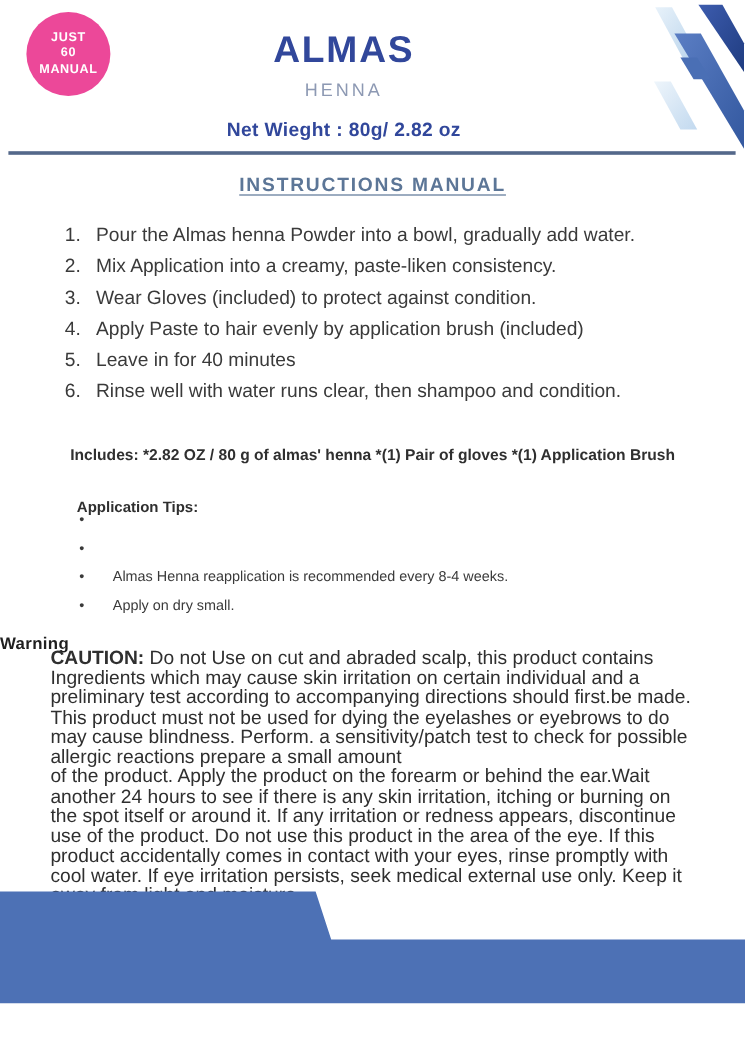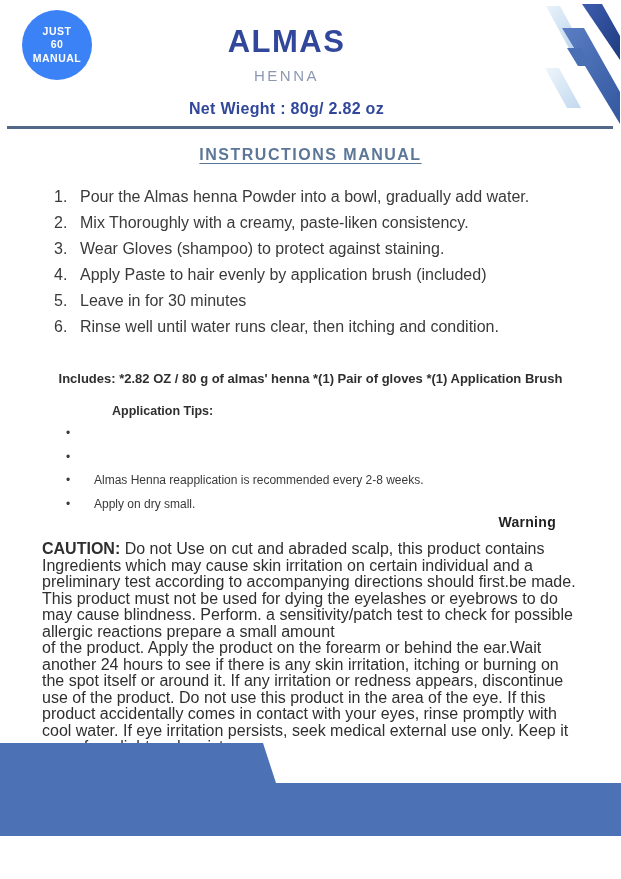--- a/index.html
+++ b/index.html
@@ -9,21 +9,21 @@
     margin:0 auto;
     background:#ffffff;
     overflow:hidden;
     font-family:"Liberation Sans", sans-serif;
     color:#383838;
   }
   
   .badge{
     position:absolute;top:10px;left:22px;
     width:70px;height:70px;border-radius:50%;
-    background:#3b82f6;
+    background:#ec4899;
     display:flex;flex-direction:column;align-items:center;justify-content:center;
     color:#ffffff;font-weight:bold;font-size:10.5px;line-height:1.25;
     letter-spacing:.5px;text-align:center;
   }
   .header{
     position:absolute;top:24px;left:0;width:621px;
     text-align:center;transform:translateX(-24px);
   }
   .brand{
     font-size:31px;font-weight:bold;color:#31479b;letter-spacing:1.5px;
@@ -54,33 +54,33 @@
   .steps li{display:flex;margin-bottom:8.5px;}
   .steps .num{width:24px;flex:0 0 24px;text-align:left;padding-left:2px;}
   .steps .txt{flex:1;padding-left:2px;}
   
   .includes{
     position:absolute;top:371px;left:0;width:621px;text-align:center;
     font-size:13px;font-weight:bold;color:#2f2f2f;
   }
   
   .tips-heading{
-    position:absolute;top:404px;left:64px;
-    font-size:12.5px;font-weight:bold;color:#2f2f2f;margin-left:48px;
+    position:absolute;top:416px;left:64px;
+    font-size:12.5px;font-weight:bold;color:#2f2f2f;
   }
   .tips{
     position:absolute;top:426px;left:66px;right:40px;
     list-style:none;margin:0;padding:0;
     font-size:12px;color:#3a3a3a;
   }
   .tips li{display:flex;margin-bottom:9.5px;}
   .tips .dot{width:28px;flex:0 0 28px;font-size:12px;}
   
   .warning-heading{
-    position:absolute;top:514px;left:0;width:556px;text-align:right;
+    position:absolute;top:528px;left:0;width:556px;text-align:left;
     font-size:14px;font-weight:bold;color:#1f1f1f;letter-spacing:.3px;
   }
   .caution{
     position:absolute;top:541px;left:42px;right:42px;
     font-size:16px;line-height:16.5px;color:#2f2f2f;
     text-align:left;white-space:pre-line;
   }
   .caution .label{font-weight:bold;}
   
   .bottom-band{position:absolute;top:700px;left:0;width:621px;height:140px;}
@@ -132,53 +132,53 @@
 
   <div class="manual-title">INSTRUCTIONS MANUAL</div>
 
   <ol class="steps">
     <li>
       <span class="num">1.</span>
       <span class="txt">Pour the Almas henna Powder into a bowl, gradually add water.</span>
     </li>
     <li>
       <span class="num">2.</span>
-      <span class="txt">Mix Thoroughly with a creamy, paste-liken consistency.</span>
+      <span class="txt">Mix Application into a creamy, paste-liken consistency.</span>
     </li>
     <li>
       <span class="num">3.</span>
-      <span class="txt">Wear Gloves (shampoo) to protect against staining.</span>
+      <span class="txt">Wear Gloves (included) to protect against condition.</span>
     </li>
     <li>
       <span class="num">4.</span>
       <span class="txt">Apply Paste to hair evenly by application brush (included)</span>
     </li>
     <li>
       <span class="num">5.</span>
-      <span class="txt">Leave in for 30 minutes</span>
+      <span class="txt">Leave in for 40 minutes</span>
     </li>
     <li>
       <span class="num">6.</span>
-      <span class="txt">Rinse well until water runs clear, then itching and condition.</span>
+      <span class="txt">Rinse well with water runs clear, then shampoo and condition.</span>
     </li>
   </ol>
 
   <div class="includes">Includes: *2.82 OZ / 80 g of almas' henna  *(1) Pair of gloves  *(1) Application Brush</div>
 
   <div class="tips-heading">Application Tips:</div>
   <ul class="tips">
     <li>
       <span class="dot">•</span>
     </li>
     <li>
       <span class="dot">•</span>
     </li>
     <li>
       <span class="dot">•</span>
-      <span>Almas Henna reapplication is recommended every 2-8 weeks.</span>
+      <span>Almas Henna reapplication is recommended every 8-4 weeks.</span>
     </li>
     <li>
       <span class="dot">•</span>
       <span>Apply on dry small.</span>
     </li>
   </ul>
 
   <div class="warning-heading">Warning</div>
   <div class="caution"><span class="label">CAUTION:</span><span> Do not Use on cut and abraded scalp, this product contains Ingredients which may cause skin  irritation on certain individual and a preliminary test according to accompanying directions should first.be made. This product must not be used for dying the eyelashes or eyebrows to do may cause blindness. Perform. a sensitivity/patch test to check for possible allergic reactions prepare a small amount
 of the product. Apply the product on the forearm or behind the ear.Wait another 24 hours to see if there is any skin irritation, itching or burning on the spot itself or around it. If any irritation or redness appears, discontinue use of the product. Do not use this product in the area of the eye. If this product accidentally comes in contact with your eyes, rinse promptly with cool water. If eye irritation persists, seek medical external use only. Keep it away from light and moisture.</span></div>

